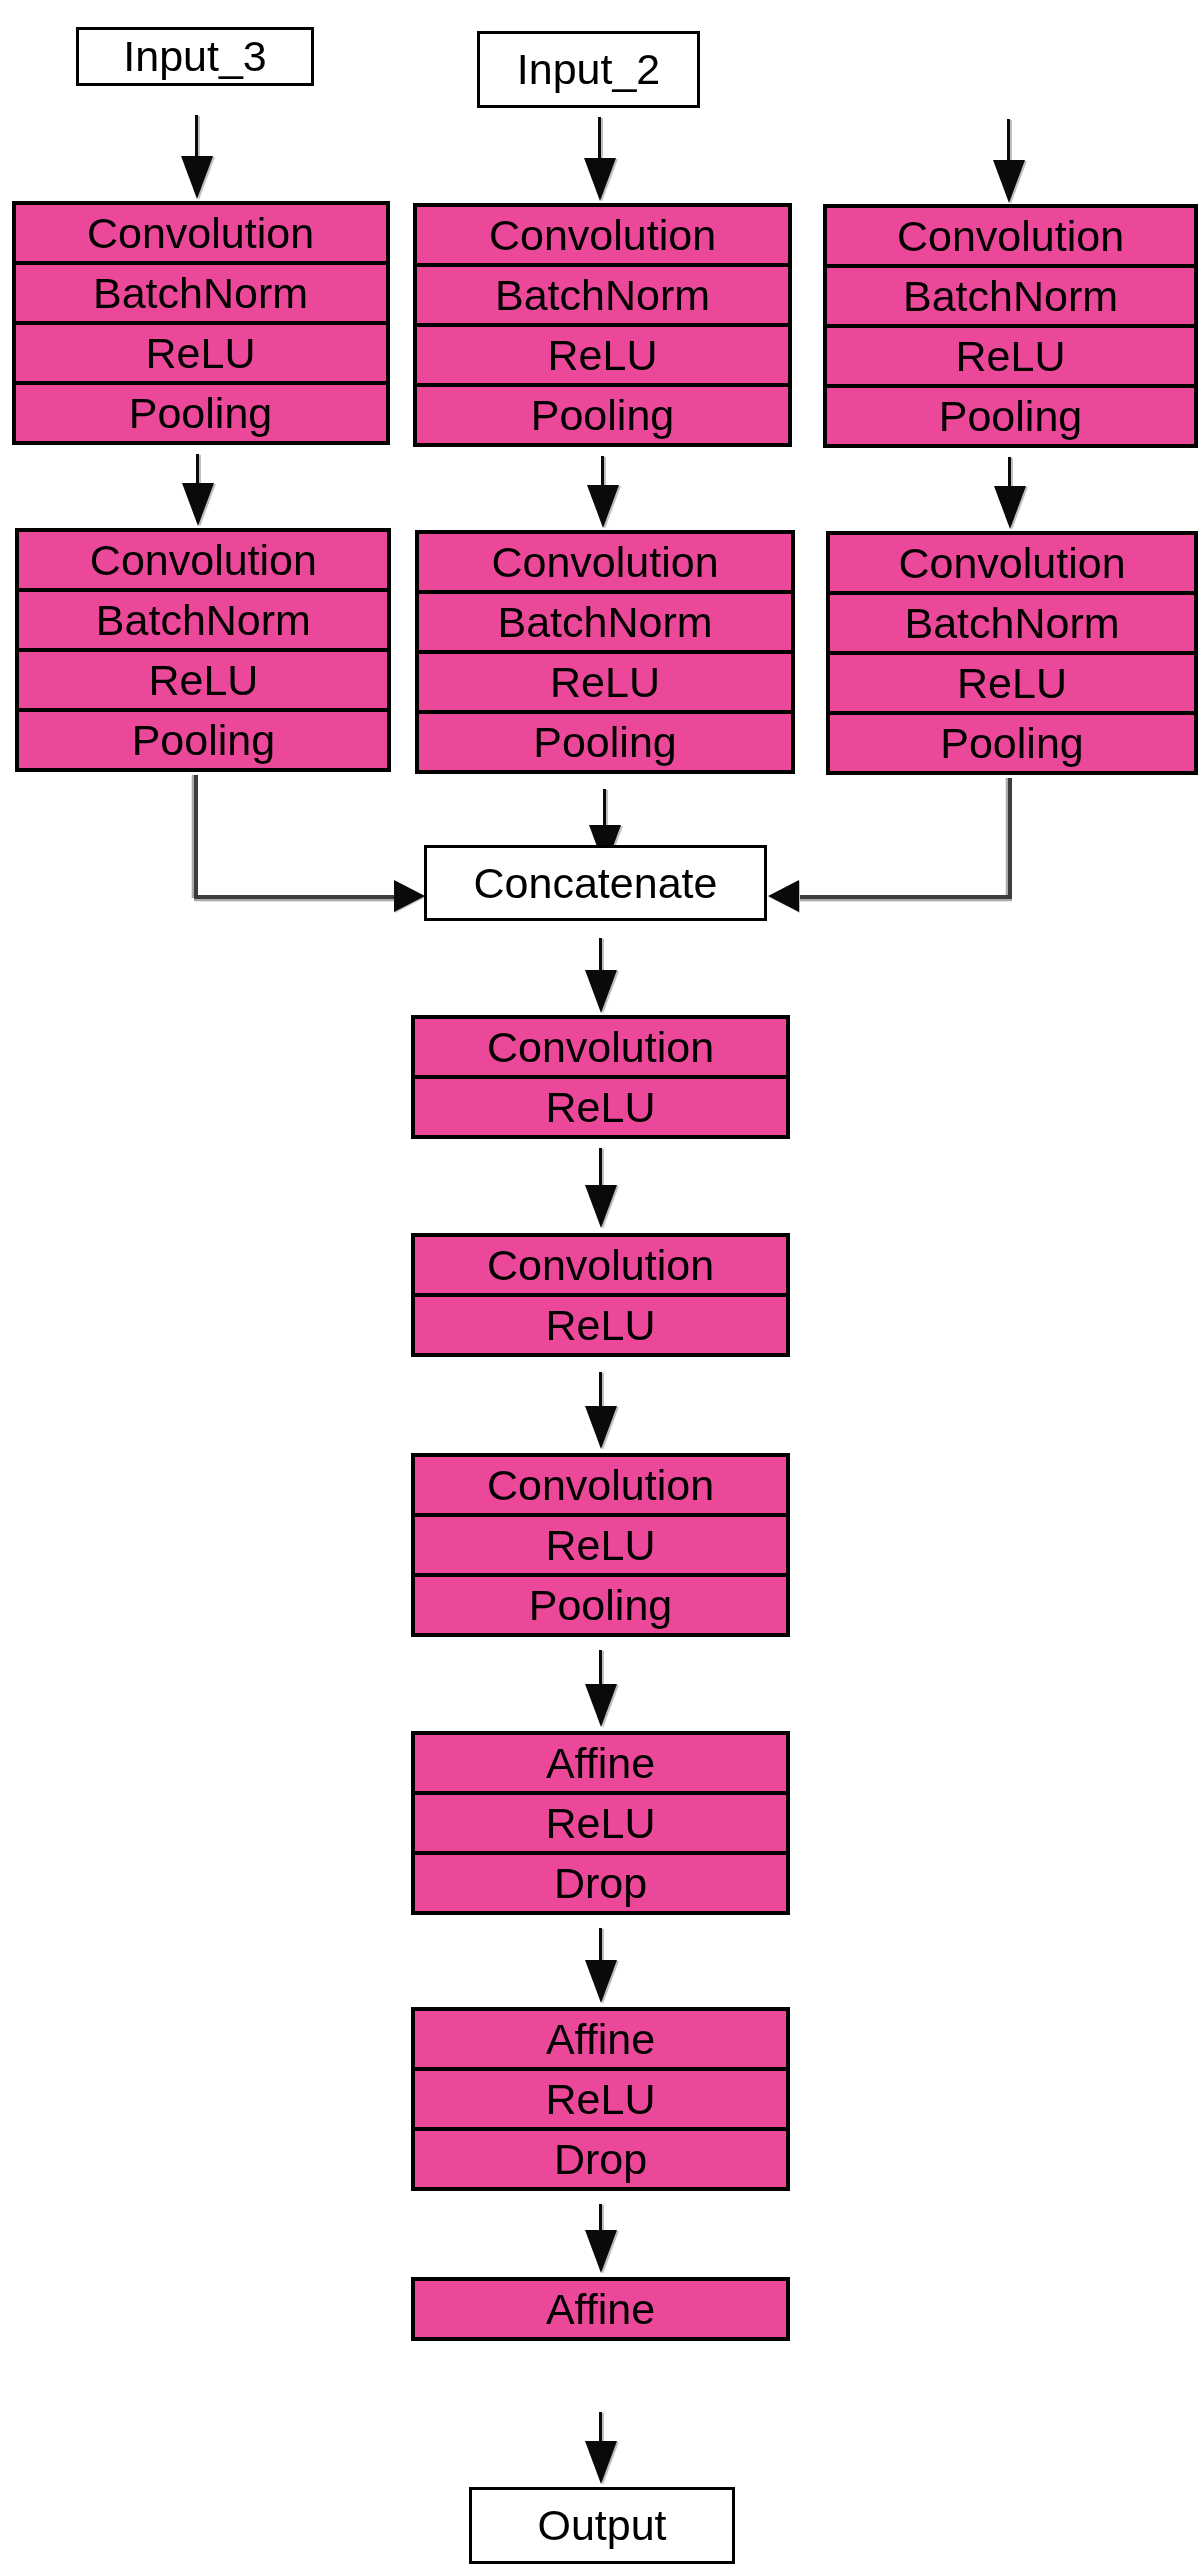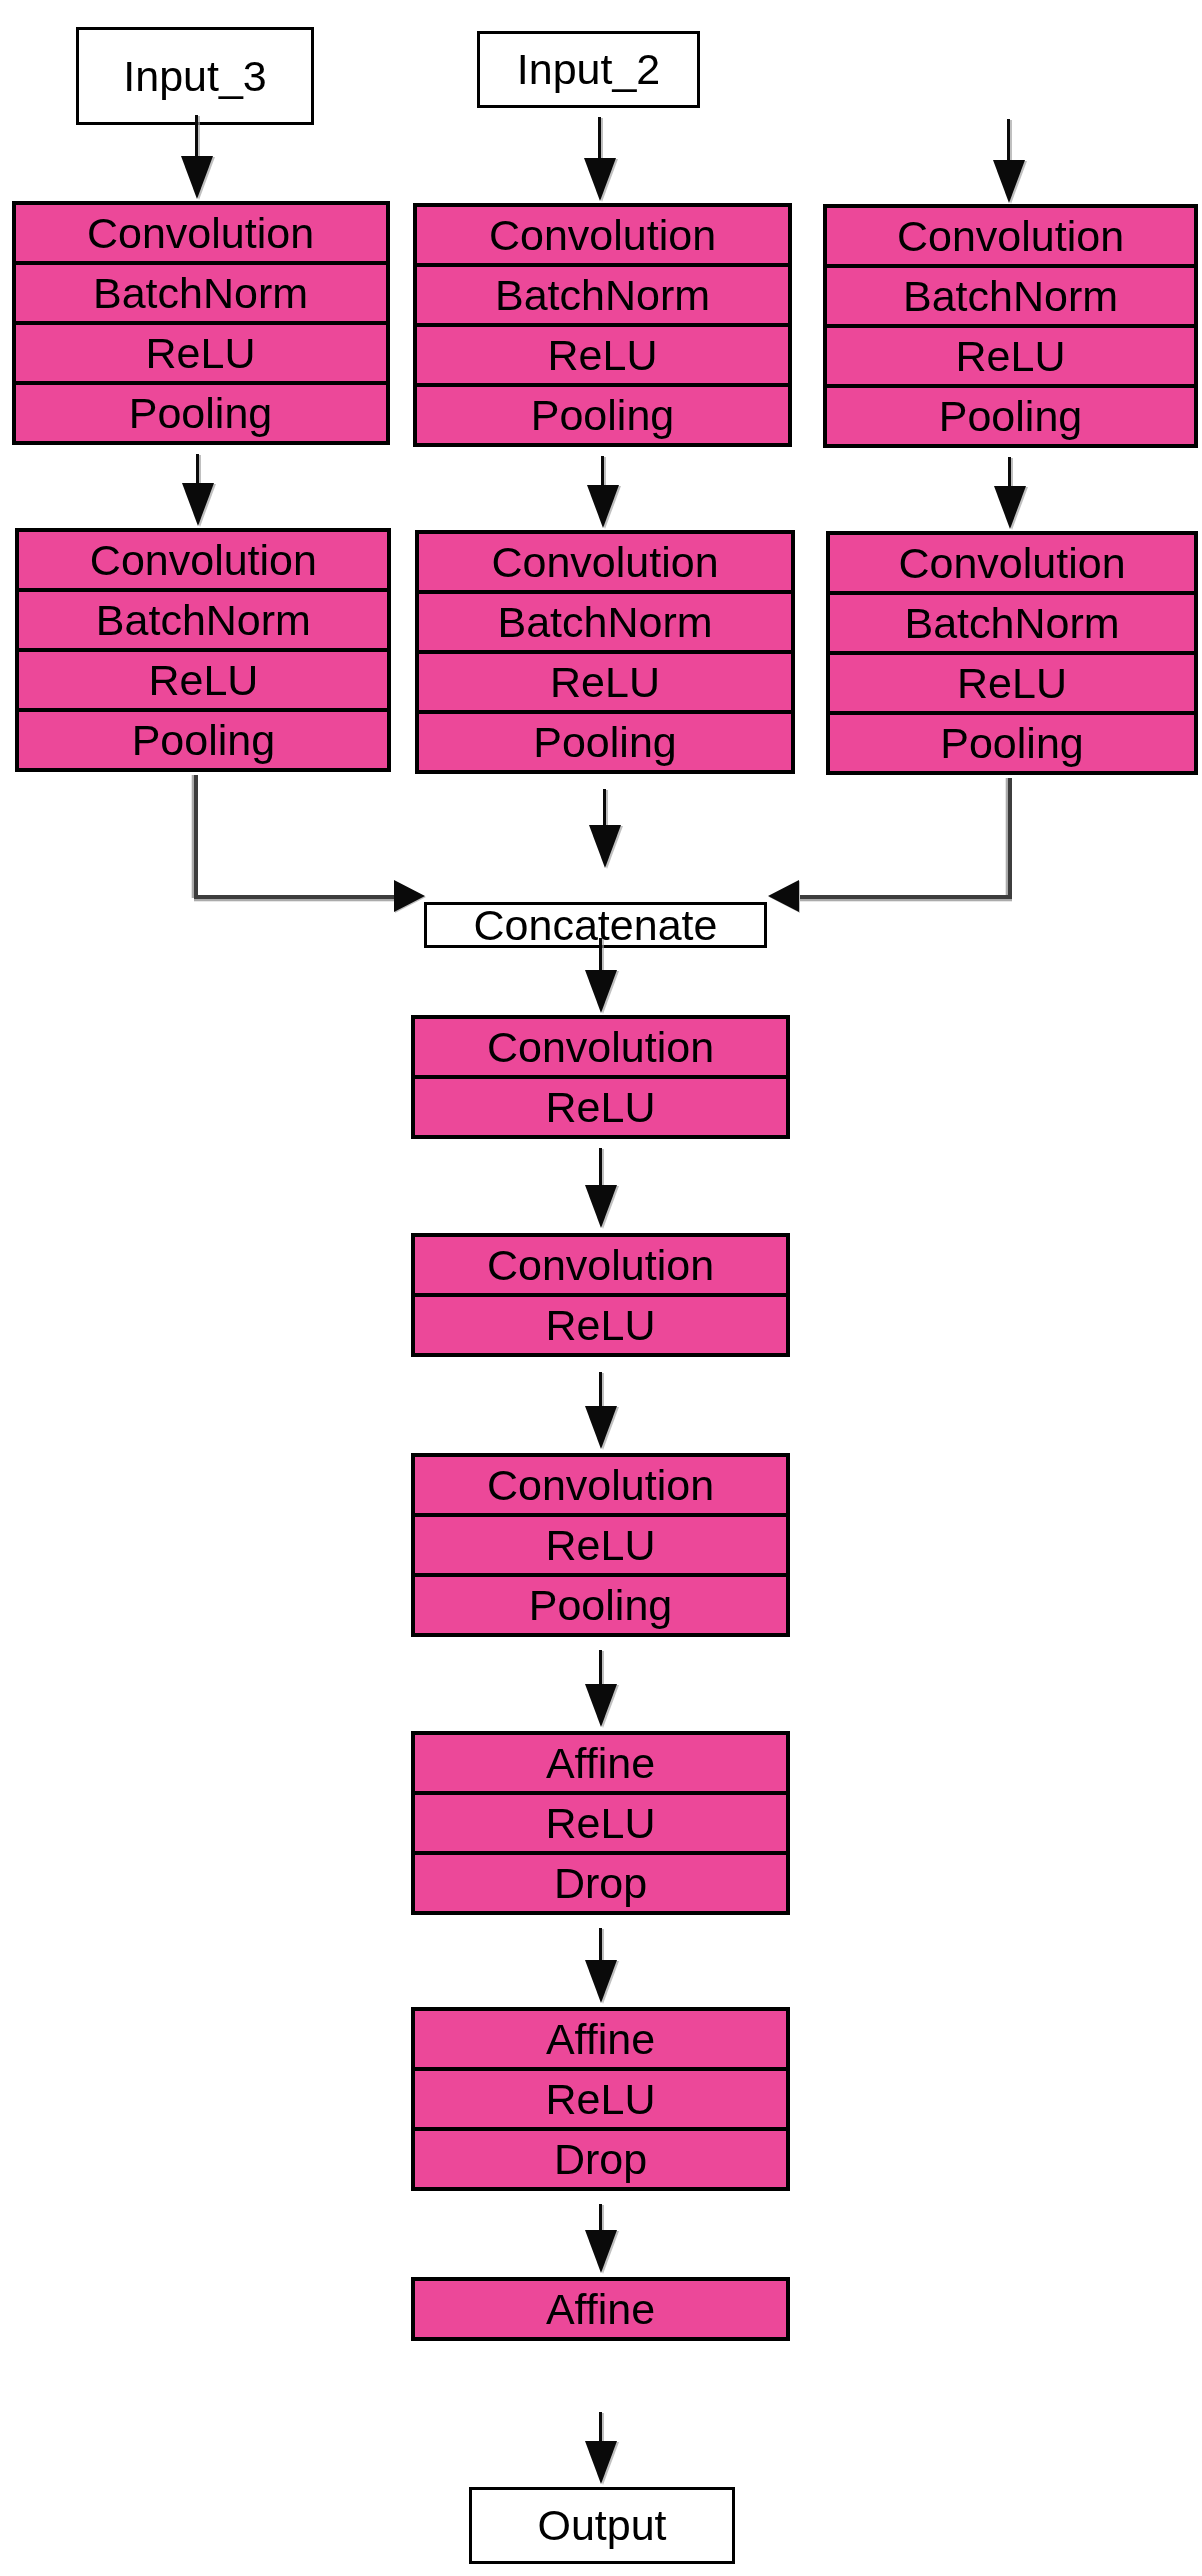--- a/index.html
+++ b/index.html
@@ -59,21 +59,21 @@
     filter:drop-shadow(1.5px 1.5px 0 rgba(158,158,158,0.65));
   }
   .head-right{border-left:31px solid #0a0a0a;}
   .head-left{border-right:31px solid #0a0a0a;}
 </style>
 </head>
 <body>
 
 <div class="canvas">
 
-  <div class="nbox" style="left:76px;top:27px;width:238px;height:98px">Input_3</div>
+  <div class="nbox" style="left:76px;top:27px;width:238px;height:59px">Input_3</div>
   <div class="nbox" style="left:477px;top:31px;width:223px;height:77px">Input_2</div>
 
   <div class="varrow" style="left:180px;top:115px;height:84px">
     <div class="stem"></div>
     <div class="ahead"></div>
   </div>
   <div class="varrow" style="left:583px;top:117px;height:84px">
     <div class="stem"></div>
     <div class="ahead"></div>
   </div>
@@ -139,21 +139,21 @@
   </div>
 
   <div class="vline" style="left:194px;top:775px;height:123px"></div>
   <div class="hline" style="left:194px;top:895px;width:200px"></div>
   <div class="head-right" style="left:394px;top:880px"></div>
 
   <div class="vline" style="left:1008px;top:778px;height:120px"></div>
   <div class="hline" style="left:800px;top:895px;width:212px"></div>
   <div class="head-left" style="left:768px;top:880px"></div>
 
-  <div class="nbox" style="left:424px;top:902px;width:343px;height:46px">Concatenate</div>
+  <div class="nbox" style="left:424px;top:845px;width:343px;height:76px">Concatenate</div>
 
   <div class="varrow" style="left:584px;top:938px;height:75px">
     <div class="stem"></div>
     <div class="ahead"></div>
   </div>
 
   <div class="stack" style="left:411px;top:1015px;width:379px">
     <div class="row">Convolution</div>
     <div class="row">ReLU</div>
   </div>

